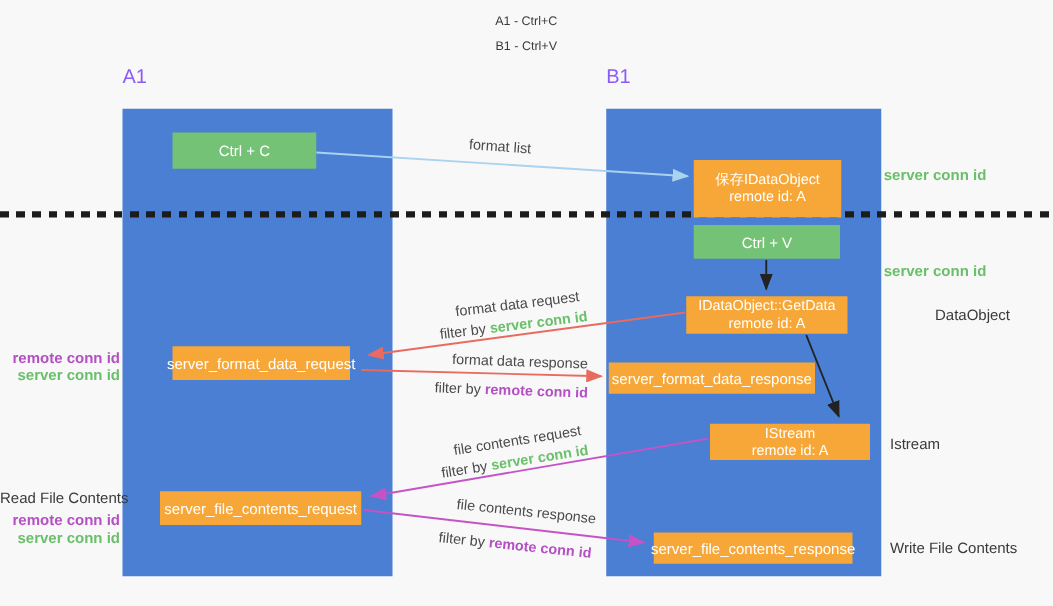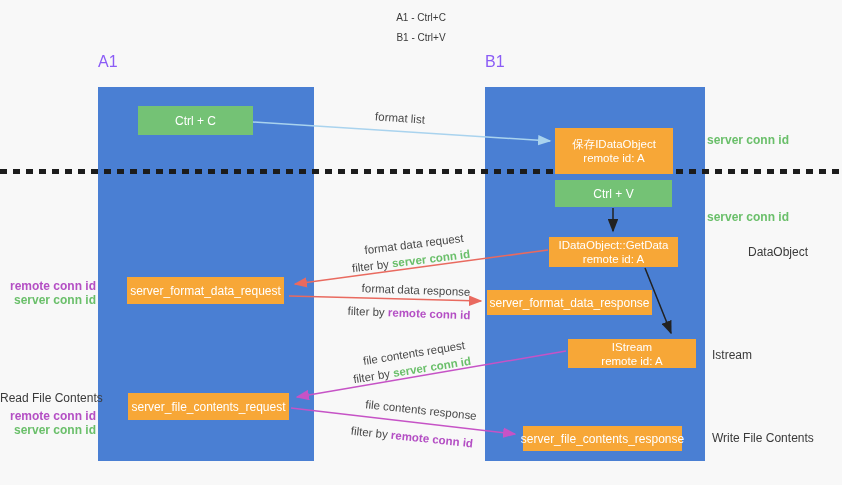--- a/index.html
+++ b/index.html
@@ -90,21 +90,21 @@
     <div class="l">remote id: A</div>
   </div>
 
   <div class="box green single" style="left:555px;top:180px;width:117px;height:27px;">Ctrl + V</div>
 
   <div class="box orange" style="left:549px;top:237px;width:129px;height:30px;">
     <div class="l">IDataObject::GetData</div>
     <div class="l">remote id: A</div>
   </div>
 
-  <div class="box orange single" style="left:127px;top:277px;width:157px;height:27px;">server_format_data_request</div>
+  <div class="box orange single" style="left:138px;top:277px;width:142px;height:27px;">server_format_data_request</div>
 
   <div class="box orange single" style="left:487px;top:290px;width:165px;height:25px;">server_format_data_response</div>
 
   <div class="box orange" style="left:568px;top:339px;width:128px;height:29px;">
     <div class="l">IStream</div>
     <div class="l">remote id: A</div>
   </div>
 
   <div class="box orange single" style="left:523px;top:426px;width:159px;height:25px;">server_file_contents_response</div>
 

